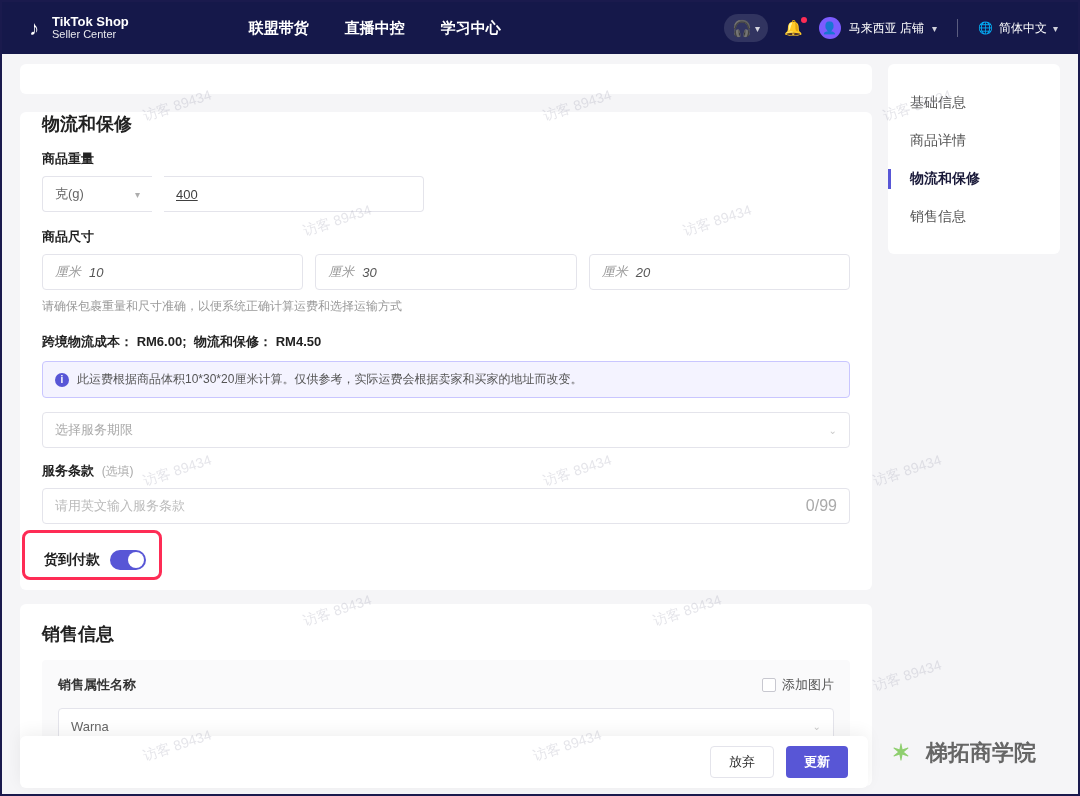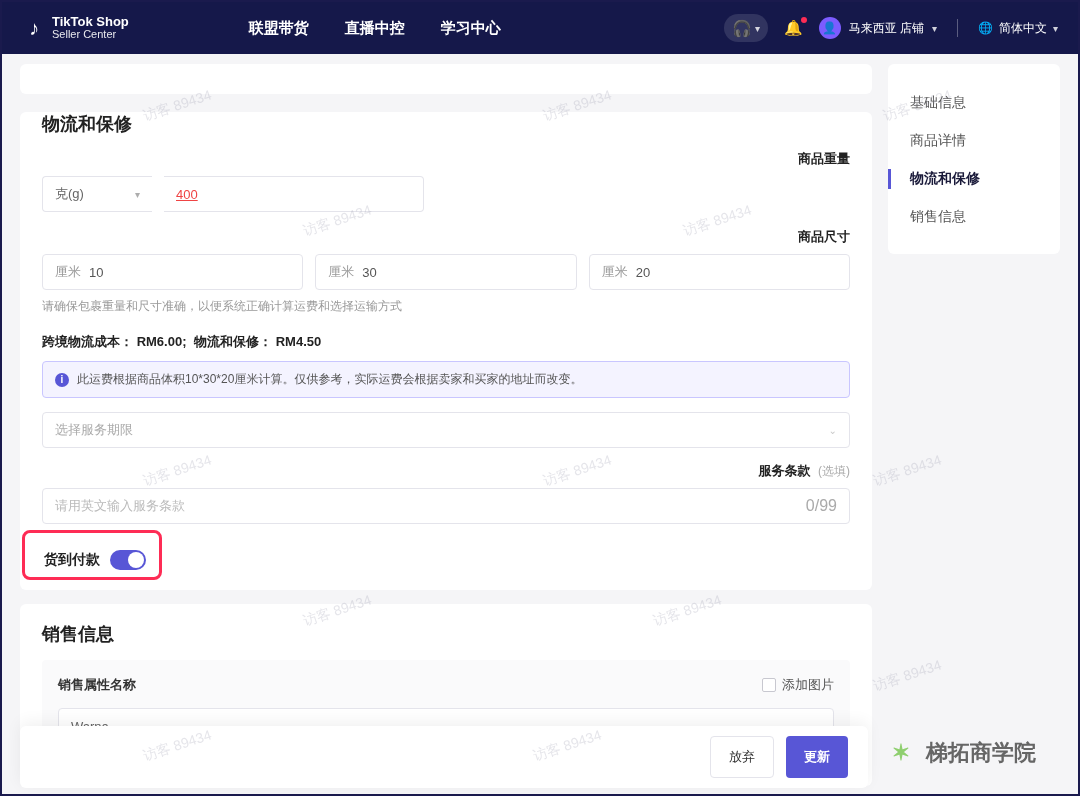--- a/index.html
+++ b/index.html
@@ -70,37 +70,37 @@
     color:#1a1a3a; font-weight:700; position:relative;
   }
   .side-item.active::before {
     content:""; position:absolute; left:0; top:9px; bottom:9px; width:3px; background:#5856d6;
   }
 
   .card { background:#fff; border-radius:6px; padding: 0 22px 18px 22px; margin-bottom:14px; }
   .card-top { height: 30px; }
 
   .section-title { font-size: 18px; font-weight: 700; color:#222; margin: 18px 0 14px 0;}
-  .label { font-size: 13px; color:#222; font-weight:600; margin-bottom:8px; display:block;text-align:right;}
+  .label { font-size: 13px; color:#222; font-weight:600; margin-bottom:8px; display:block;}
   .label .hint { color:#aaa; font-weight:400; margin-left:4px; font-size:12px;}
 
   .row { display:flex; gap:12px; }
   .field {
     height: 36px; border:1px solid #e4e4eb; border-radius:4px;
     background:#fff; display:flex; align-items:center;
     padding: 16px 12px; font-size:13px; color:#333;
   }
   .weight-unit {
     width: 110px; display:flex; justify-content:space-between; align-items:center;
     border-right: none; border-radius: 4px 0 0 4px; color:#666;
   }
   .weight-val {
-    flex:1; max-width: 260px; border-left:none; border-radius: 0 4px 4px 0; color:#ef4444;text-decoration:underline;
-  }
-  .dim-field { flex:1; color:#777; }
+    flex:1; max-width: 260px; border-left:none; border-radius: 0 4px 4px 0; color:#404040;text-decoration:underline;
+  }
+  .dim-field { flex:1; color:#777;font-style:italic; }
   .dim-prefix { color:#999; margin-right:8px; }
   .dim-val { color:#555; }
   .helper { font-size:12px; color:#999; margin-top:8px; }
 
   .cost-line { font-size:13px; font-weight:700; color:#222; margin-top:18px; }
   .alert {
     border:1px solid #c9c6ff; background:#f4f3ff; border-radius:4px;
     padding: 9px 12px; font-size:12px; color:#555; margin-top:10px;
     display:flex; align-items:center; gap:8px;
   }
@@ -145,21 +145,21 @@
   .chk-wrap { display:flex; align-items:center; gap:6px; font-size:13px; color:#555;}
   .chk { width:14px; height:14px; border:1px solid #c8c8d0; border-radius:2px; background:#fff;}
 
   .footer-bar {
     position:absolute; left:18px; right:210px; bottom:6px;
     background:#fff; border-radius:6px; padding:10px 20px;
     display:flex; justify-content:flex-end; gap:12px;
     box-shadow: 0 -4px 16px rgba(0,0,0,0.06);
   }
   .btn {
-    height:42px; padding:0 18px; border-radius:4px; font-size:13px;
+    height:32px; padding:0 18px; border-radius:4px; font-size:13px;
     display:flex; align-items:center; cursor:pointer; border:none;
   }
   .btn-ghost { background:#fff; border:1px solid #e4e4eb; color:#333;}
   .btn-primary { background:#5856d6; color:#fff; font-weight:600;}
 
   .watermark {
     position:absolute; color:rgba(160,160,180,0.28); font-size:14px;
     transform: rotate(-18deg); pointer-events:none; font-weight:500;
   }
   .wm1{ left:140px; top:95px;} .wm2{ left:540px; top:95px;} .wm3{ left:880px; top:95px;}

